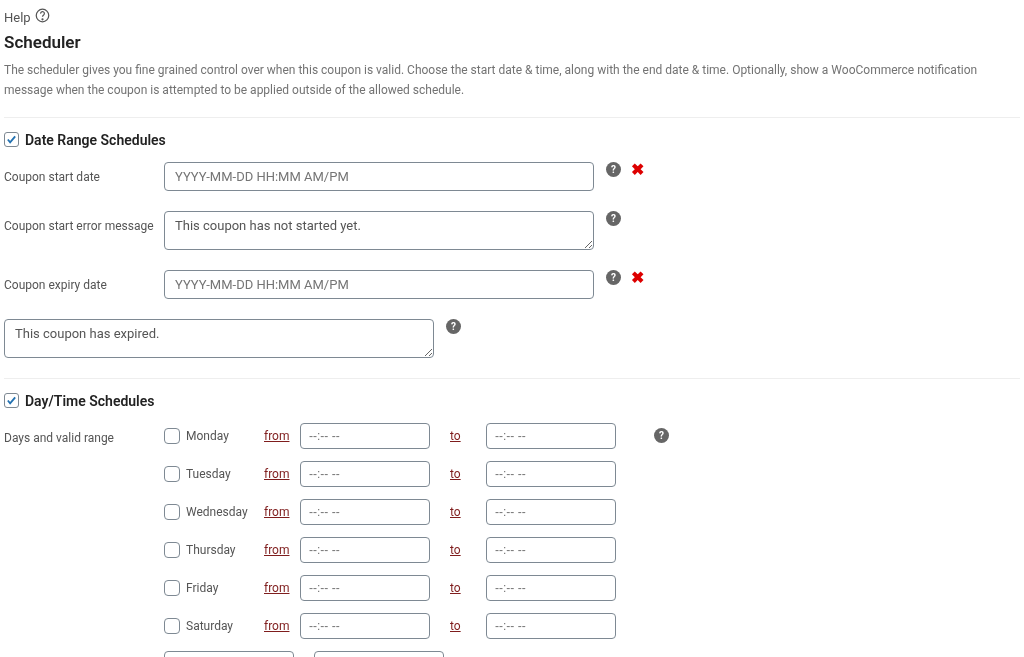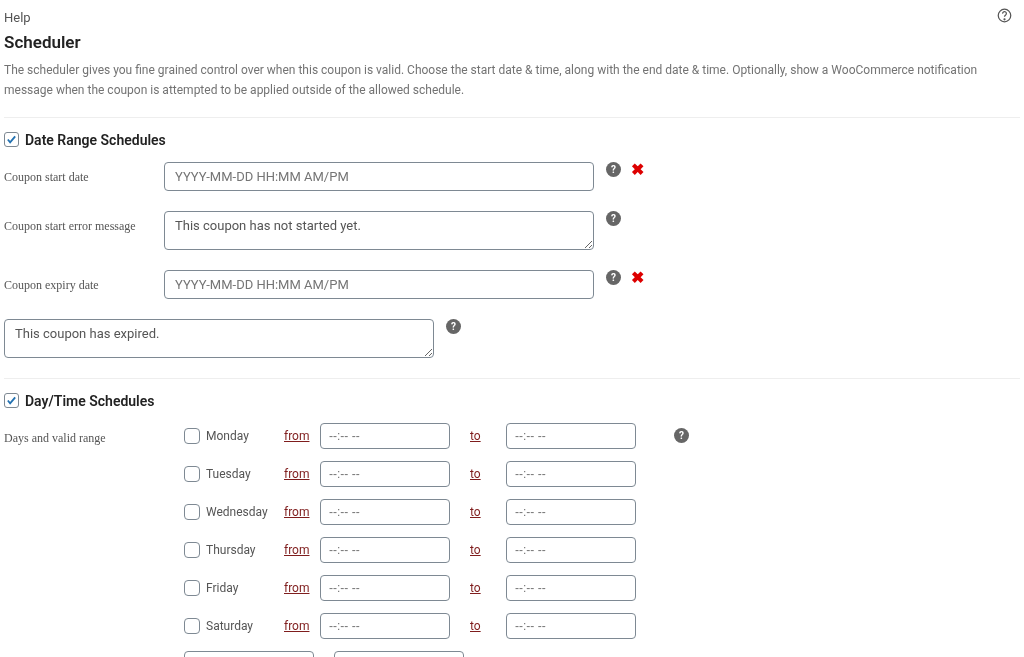--- a/index.html
+++ b/index.html
@@ -8,21 +8,21 @@
     padding: 0;
     font-family: -apple-system, BlinkMacSystemFont, "Segoe UI", Roboto, Oxygen, sans-serif;
     font-size: 13px;
     color: #333;
     background: #fff;
     width: 1024px;
   }
   .wrap { padding: 0 4px 20px 4px; }
   .help-bar {
     display: flex;
-    justify-content: space-between;
+    justify-content: flex-start;
     align-items: center;
     padding: 8px 8px 0 0;
     font-size: 13px;
     color: #555;
   }
   .help-bar .label { margin-right: 4px; cursor: pointer; }
   .help-bar .icon { cursor: pointer; }
   h2.page-title {
     font-size: 17px;
     font-weight: 600;
@@ -62,21 +62,20 @@
     display: flex;
     align-items: flex-start;
     margin: 8px 0 20px 0;
   }
   .form-row .label-col {
     flex: 0 0 160px;
     font-size: 12px;
     color: #555;
     padding-top: 6px;
     line-height: 1.6;
-    font-family: Liberation Serif, serif;
   }
   .form-row .field-col {
     flex: 0 0 430px;
     display: flex;
     align-items: center;
   }
   .text-input, .text-area {
     width: 100%;
     border: 1px solid #7e8993;
     border-radius: 4px;
@@ -106,21 +105,21 @@
     cursor: pointer;
   }
   .clear-x {
     color: #d00;
     font-size: 16px;
     font-weight: 700;
     cursor: pointer;
     line-height: 1;
   }
   .day-table { display: flex; flex-direction: column; gap: 12px; }
-  .day-row { display: flex; align-items: center; margin-left: 20px; }
+  .day-row { display: flex; align-items: center; }
   .day-chk {
     width: 16px; height: 16px;
     border: 1px solid #7e8993;
     border-radius: 4px;
     margin-right: 6px;
     background: #fff;
     cursor: pointer;
   }
   .day-name {
     width: 78px;

